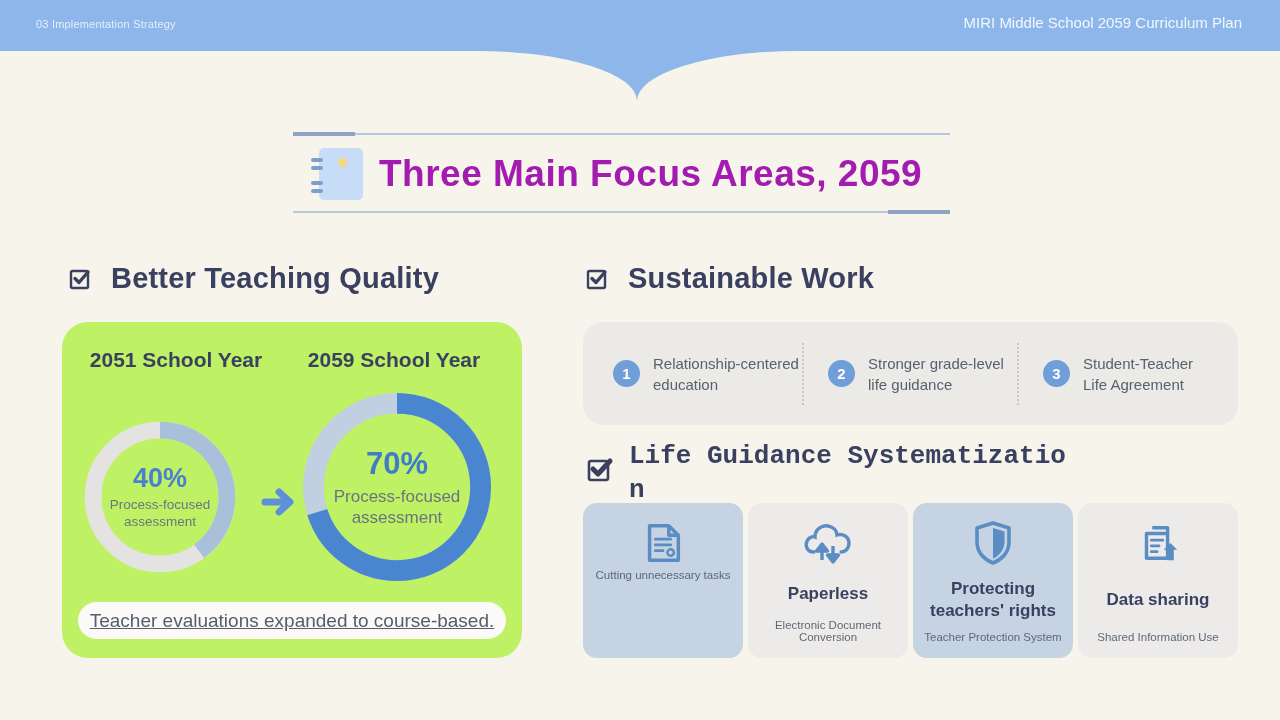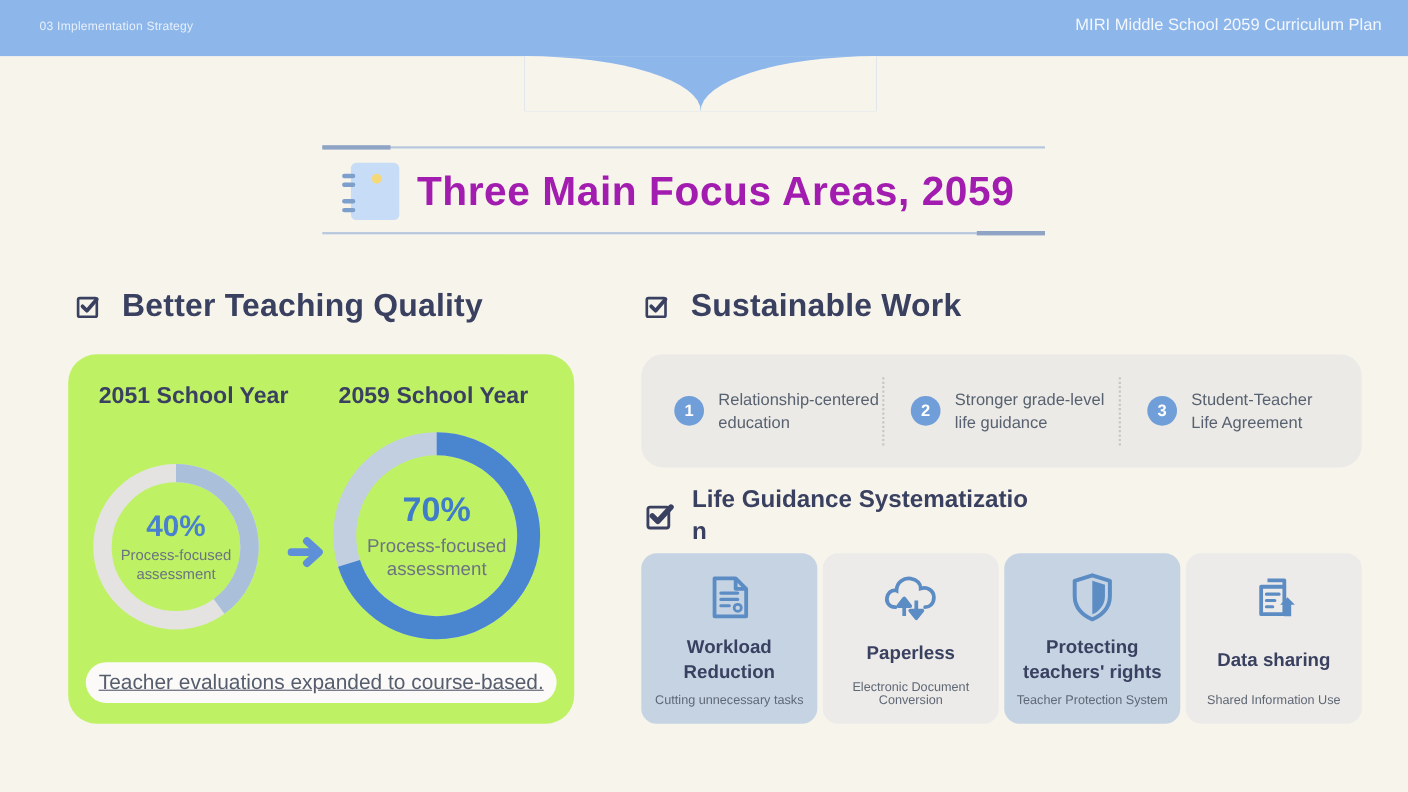--- a/index.html
+++ b/index.html
@@ -2,21 +2,21 @@
 <html><head>
 <meta charset="utf-8">
 <style>
   * { margin:0; padding:0; box-sizing:border-box; }
   html,body { width:1280px; height:720px; overflow:hidden; }
   body { font-family:"Liberation Sans","DejaVu Sans",sans-serif; background:#f7f4ec; position:relative; }
 
   
   .band { position:absolute; top:0; left:0; width:1280px; height:51px; background:#8db6ea; }
   .band-left { position:absolute; left:36px; top:18px; font-size:11px; color:rgba(255,255,255,.78); letter-spacing:.2px; }
-  .band-right { position:absolute; right:24px; top:14px; font-size:15px; color:#f2f7fd; }
+  .band-right { position:absolute; right:38px; top:14px; font-size:15px; color:#f2f7fd; }
   .notch { position:absolute; top:51px; left:477px; width:320px; height:50px; background:#8db6ea; }
   .notch-l { position:absolute; left:0; top:0; width:160px; height:50px; background:#f7f4ec; border-top-right-radius:160px 50px; }
   .notch-r { position:absolute; right:0; top:0; width:160px; height:50px; background:#f7f4ec; border-top-left-radius:160px 50px; }
 
   
   .title-wrap { position:absolute; left:293px; top:133px; width:657px; }
   .rule { position:relative; height:2px; background:#b6c7de; }
   .rule .thick { position:absolute; top:-1px; width:62px; height:4px; background:#8fa4c5; }
   .rule.top .thick { left:0; }
   .rule.bottom .thick { right:0; }
@@ -56,21 +56,21 @@
            display:flex; align-items:center; padding:0 6px; }
   .strip-item { flex:1; display:flex; align-items:center; padding-left:24px; }
   .strip-item + .strip-item { border-left:2px dotted #c8c7c4; height:62px; }
   .num-circle { flex:none; width:27px; height:27px; border-radius:50%; background:#6f9ed8; color:#fff; font-size:15px; font-weight:bold;
                 display:flex; align-items:center; justify-content:center; margin-right:13px; }
   .strip-text { font-size:15px; color:#58616f; line-height:1.4; }
 
   
   .life-head { position:absolute; left:585px; top:440px; display:flex; }
   .life-head .cbx { margin-top:13px; }
-  .life-title { margin-left:14px; font-size:22px; font-weight:bold; color:#3a4160; line-height:1.3; }
+  .life-title { margin-left:14px; font-size:26px; font-weight:bold; color:#3a4160; line-height:1.3;font-family:Liberation Mono, monospace; }
 
   
   .cards-row { position:absolute; left:583px; top:503px; width:655px; height:155px; display:flex; gap:5px; }
   .mini-card { flex:1; border-radius:14px; display:flex; flex-direction:column; align-items:center; }
   .mini-card.blue { background:#c5d3e3; }
   .mini-card.gray { background:#edebe9; }
   .mini-card .icon { margin-top:14px; height:52px; display:flex; align-items:center; justify-content:center; }
   .mini-card .ttl { flex:1; display:flex; align-items:center; justify-content:center; text-align:center;
                     font-size:17px; font-weight:bold; color:#3a4160; line-height:1.3; padding:0 8px; }
   .mini-card .sub { margin-bottom:15px; font-size:11.5px; color:#5f6875; text-align:center; padding:0 6px; }
@@ -195,21 +195,20 @@
 
   <div class="mini-card blue">
     <div class="icon">
       <svg width="46" height="46" viewBox="0 0 48 48">
         <path d="M10 6 H30 L40 16 V42 H10 Z" fill="none" stroke="#5c8cc4" stroke-width="3.6" stroke-linejoin="round"></path>
         <path d="M30 6 V16 H40" fill="none" stroke="#5c8cc4" stroke-width="3.6" stroke-linejoin="round"></path>
         <path d="M16 20 H32 M16 26 H32 M16 32 H24" stroke="#5c8cc4" stroke-width="3" stroke-linecap="round"></path>
         <circle cx="32" cy="34" r="3.4" fill="none" stroke="#5c8cc4" stroke-width="2.6"></circle>
       </svg>
     </div>
-    <div class="ttl">Workload Reduction</div>
     <div class="sub">Cutting unnecessary tasks</div>
   </div>
 
   <div class="mini-card gray">
     <div class="icon">
       <svg width="52" height="46" viewBox="0 0 52 46">
         <path d="M12 32 C5 32 3 26 5 21 C7 17 11 16 13 17 C13 9 20 5 26 6 C32 7 35 11 35 15 C41 13 47 17 47 23 C47 29 43 32 39 32" fill="none" stroke="#5c8cc4" stroke-width="3.4" stroke-linecap="round"></path>
         <path d="M20 26 L20 40 M20 24 L14.5 31 H25.5 Z" stroke="#5c8cc4" stroke-width="3.4" fill="#5c8cc4" stroke-linejoin="round"></path>
         <path d="M31 26 L31 38 M31 42 L36.5 35 H25.5 Z" stroke="#5c8cc4" stroke-width="3.4" fill="#5c8cc4" stroke-linejoin="round"></path>
       </svg>

